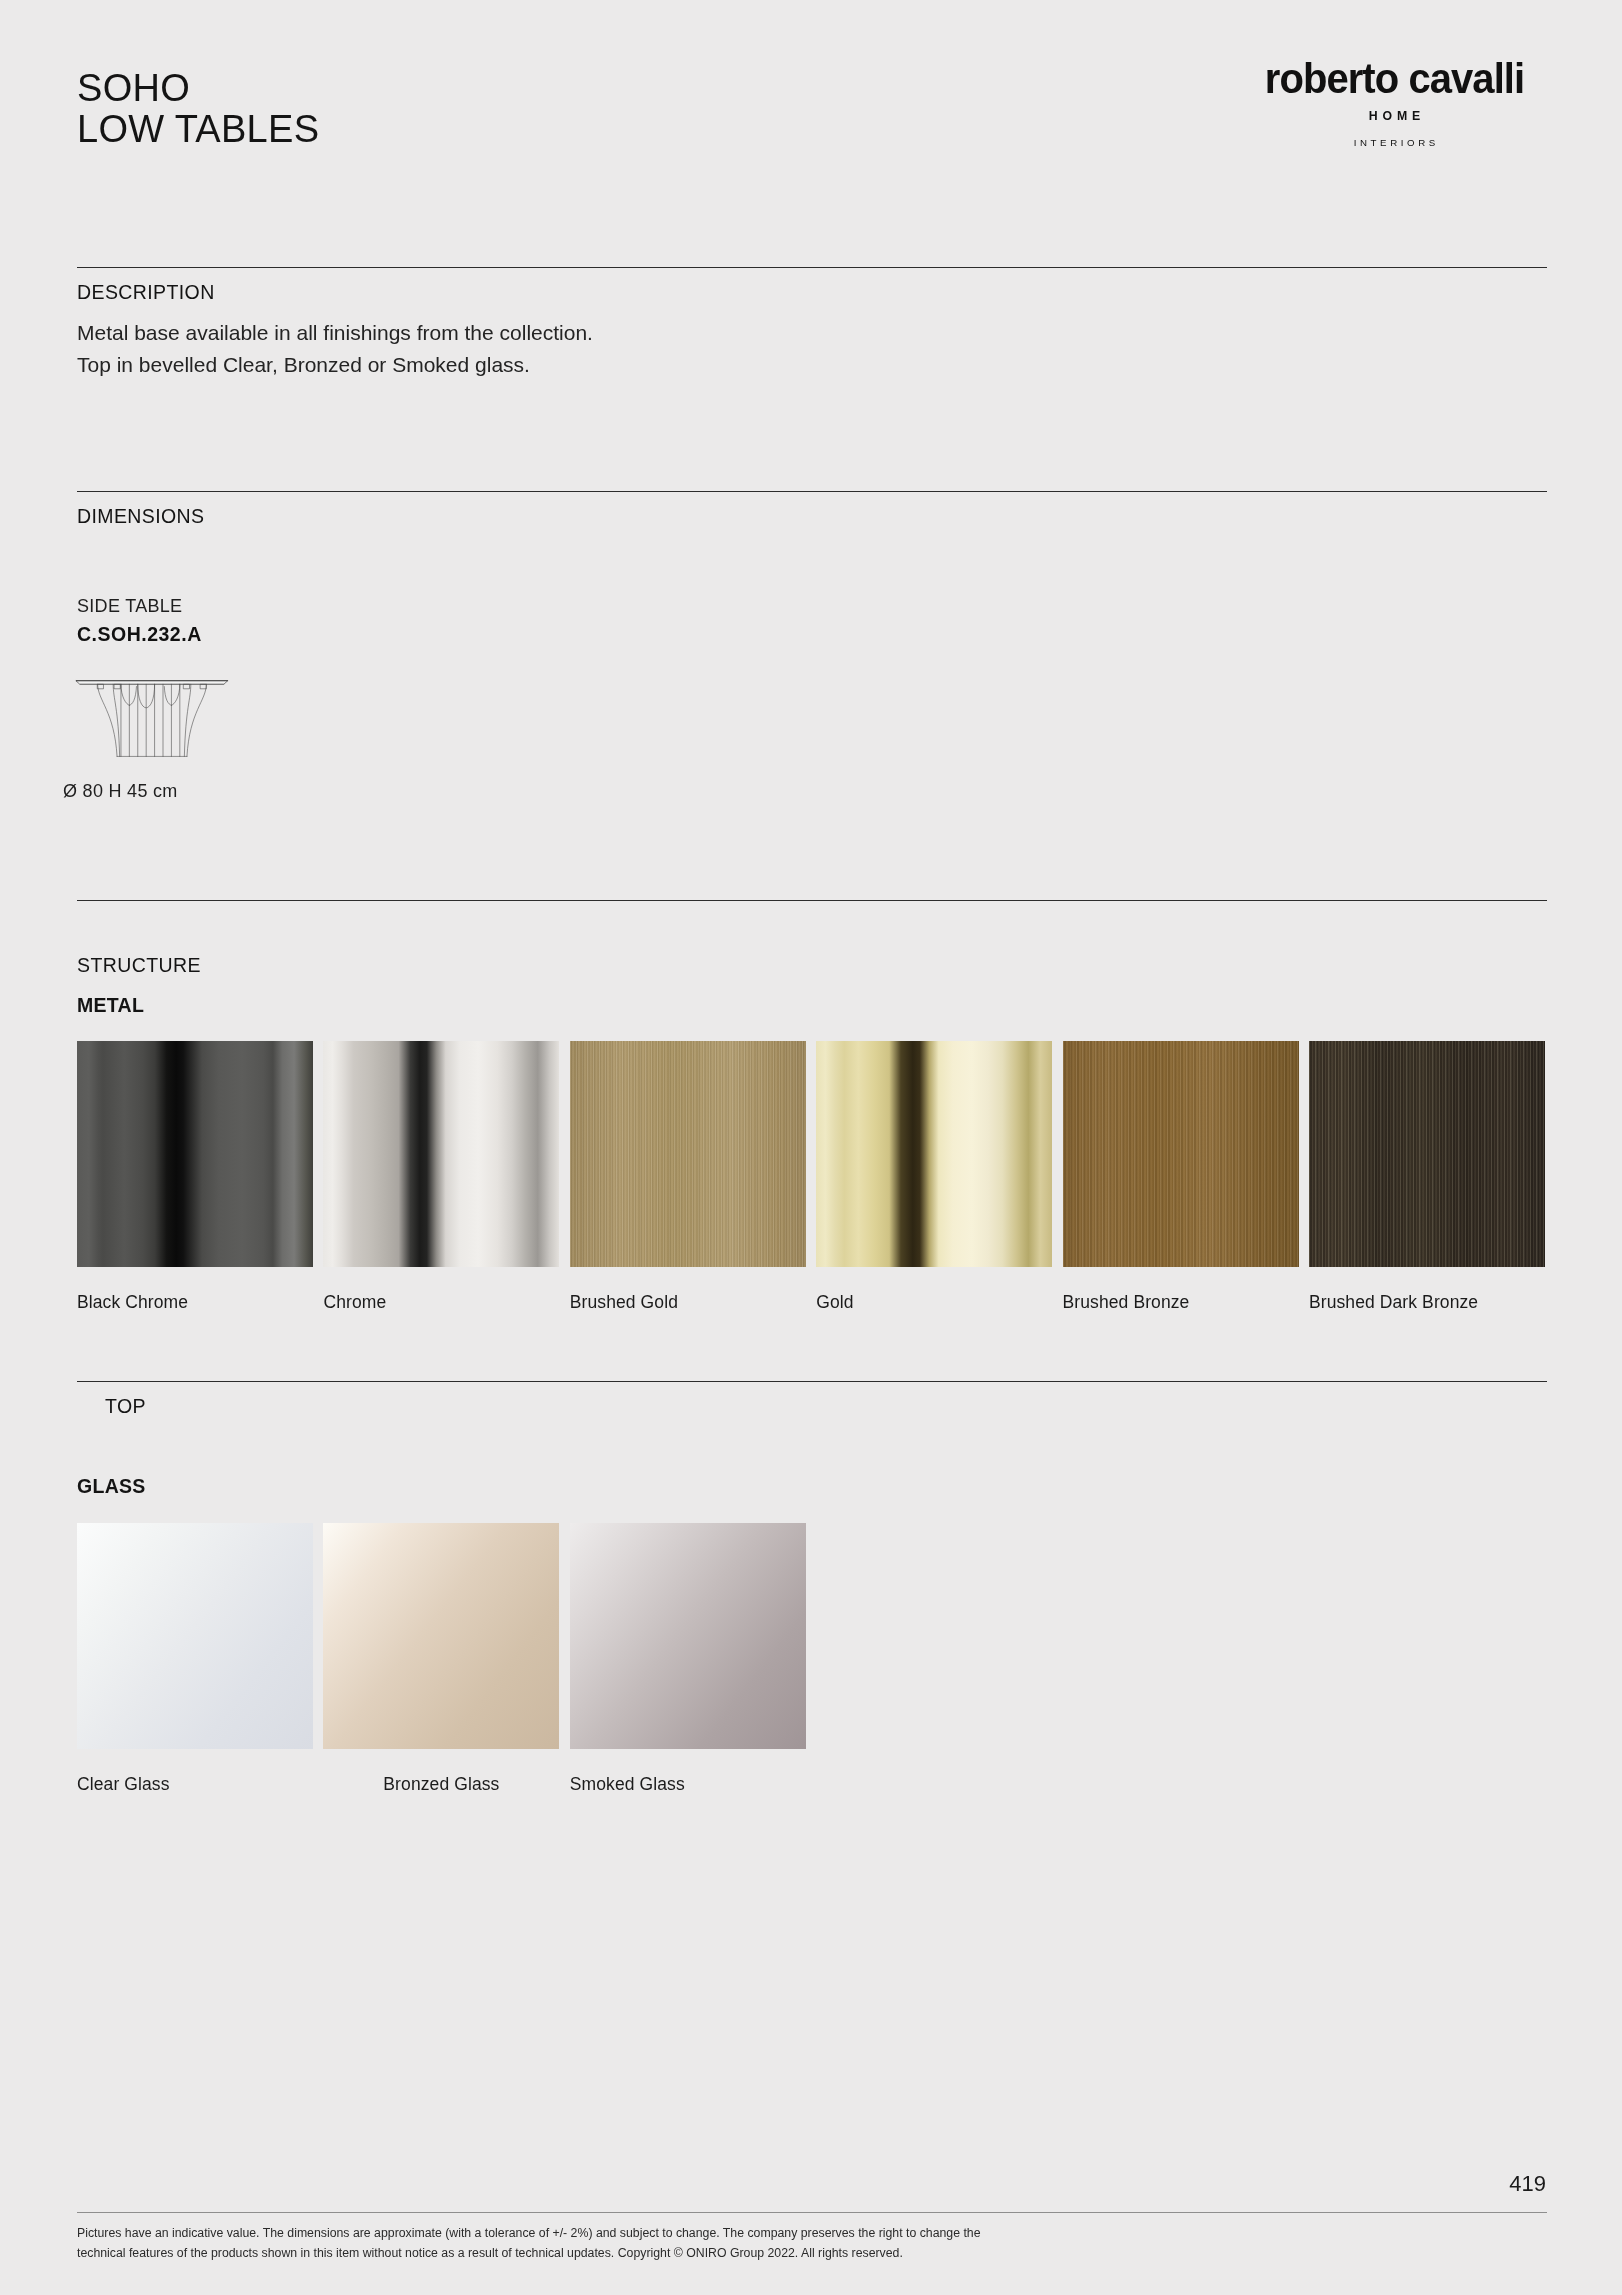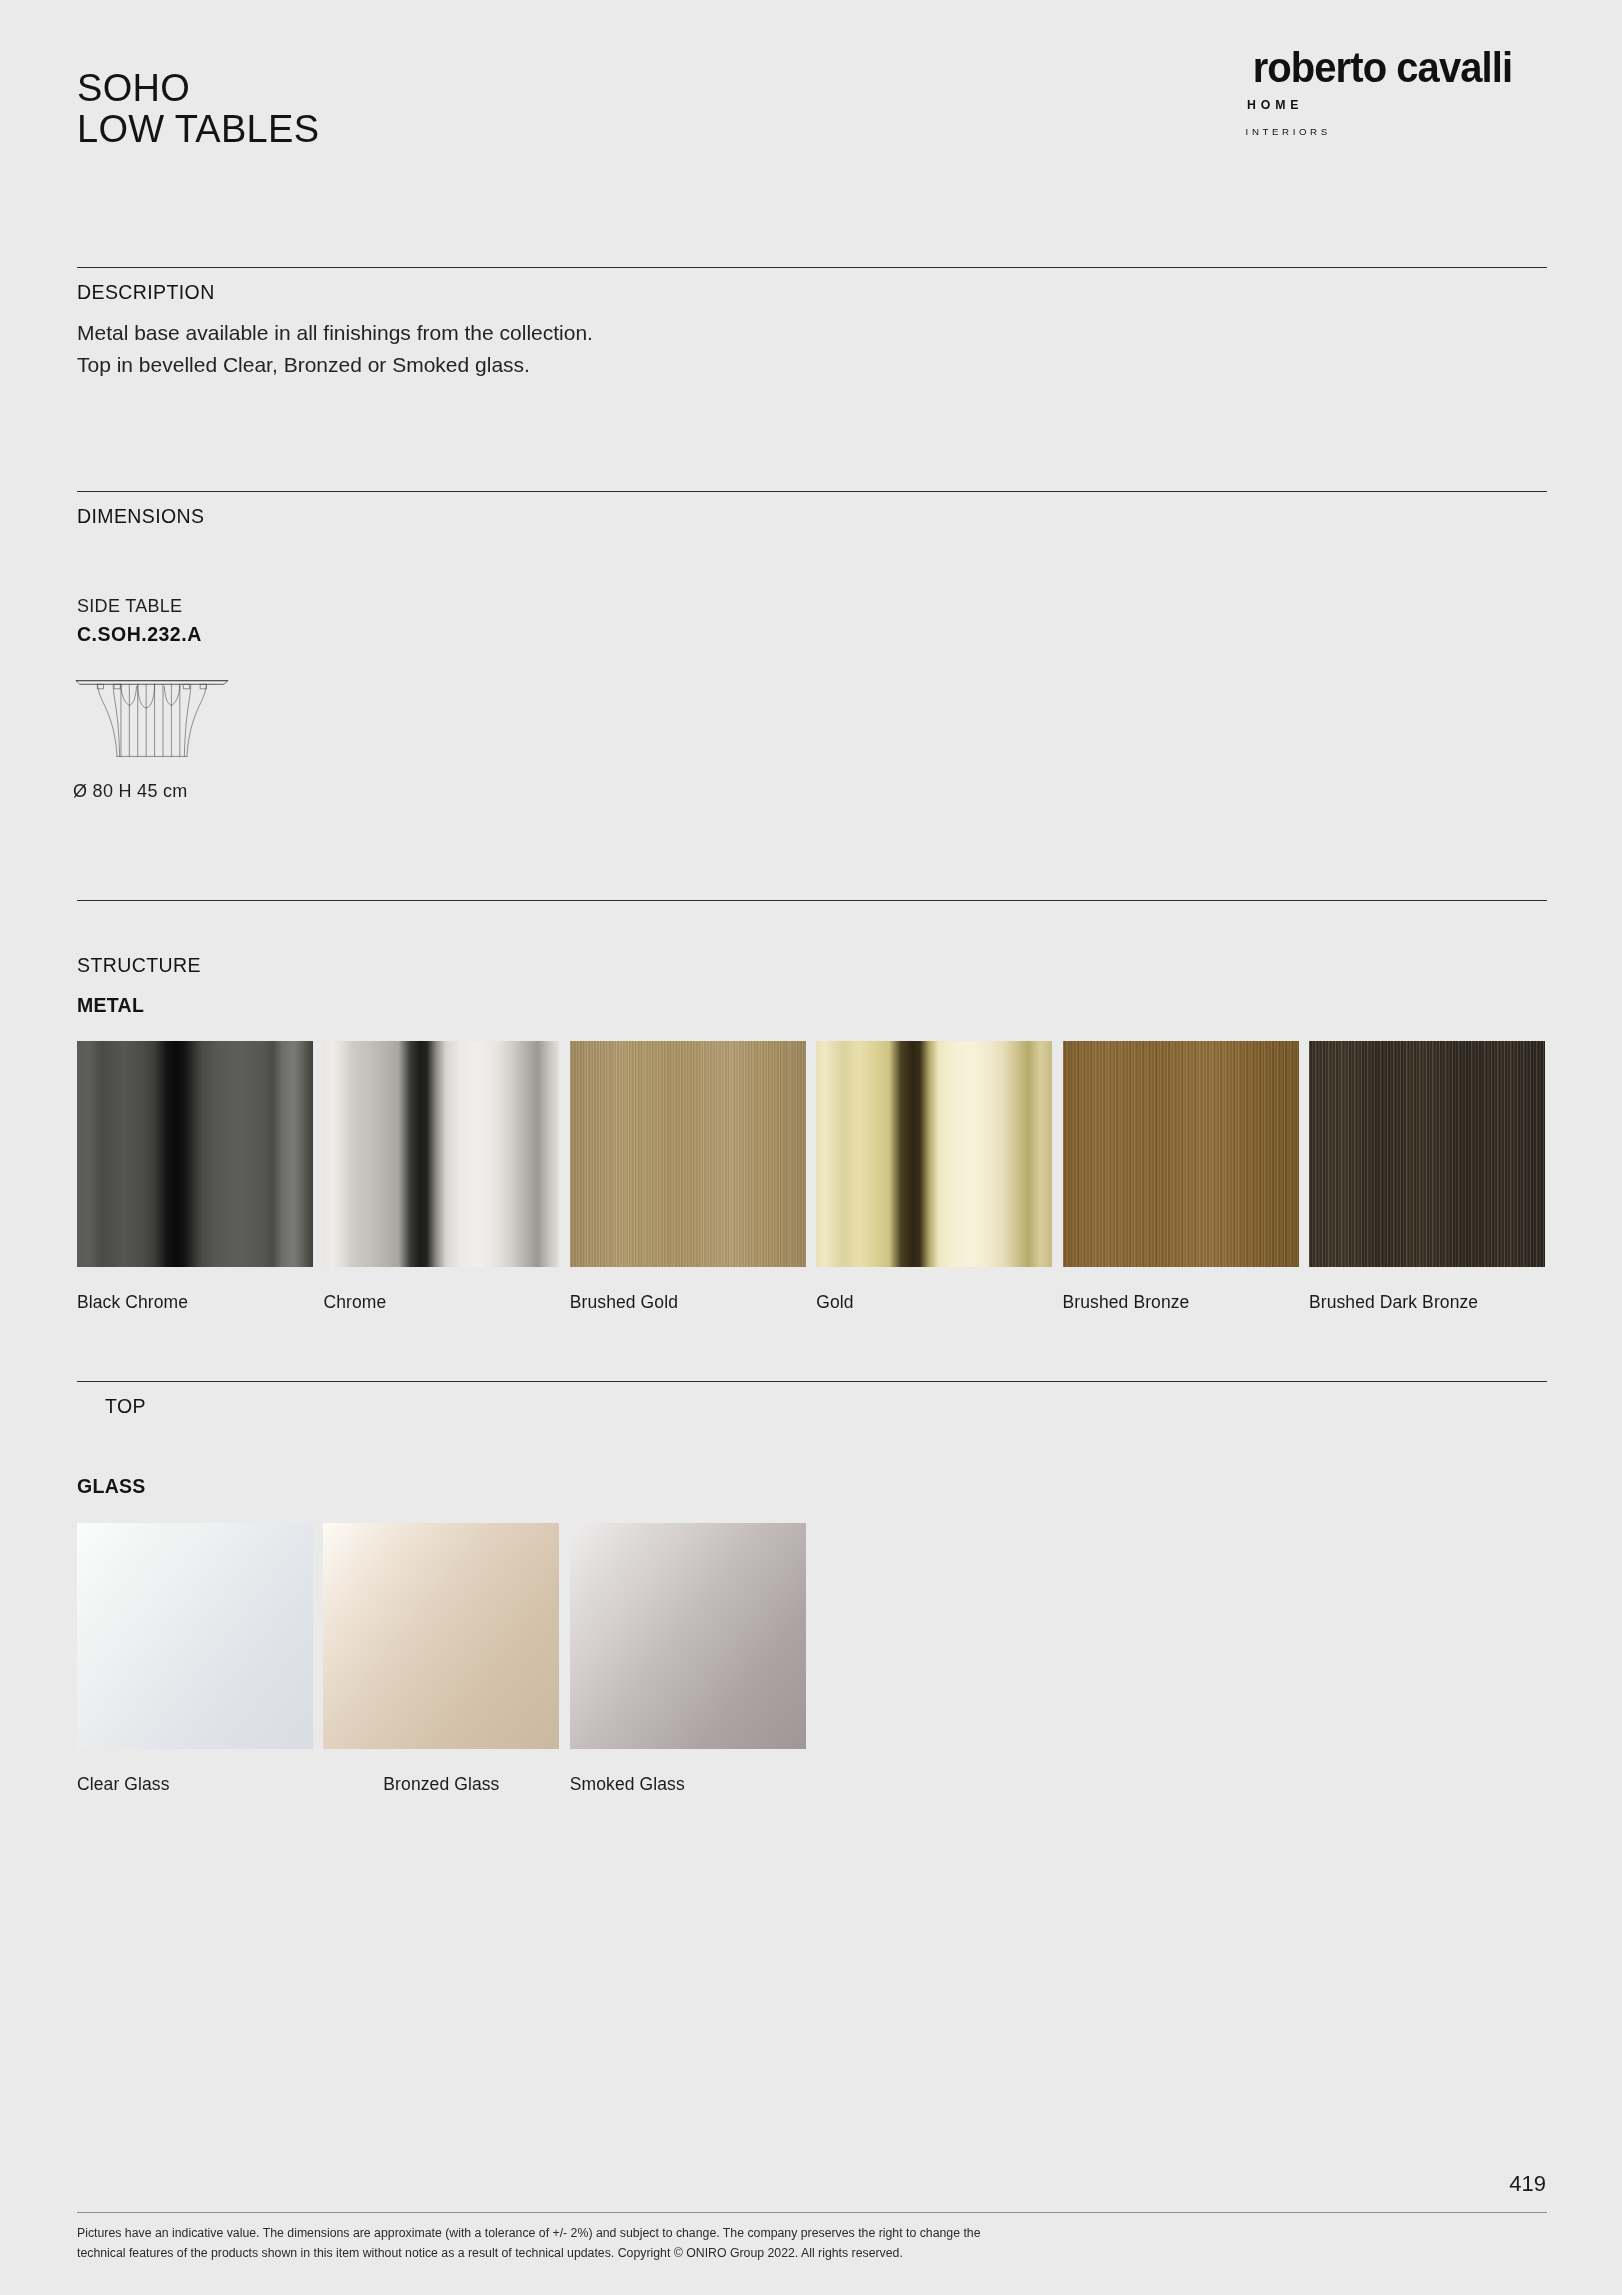--- a/index.html
+++ b/index.html
@@ -42,23 +42,23 @@
     font-size: 38px;
     font-weight: 300;
     letter-spacing: 0.3px;
     line-height: 1.08;
     color: #141414;
   }
 
   .logo-block {
     position: absolute;
     right: 76px;
-    top: 46px;
+    top: 57px;
     width: 305px;
-    text-align: left;
+    text-align: center;
   }
   .logo-word {
     font-size: 43px;
     font-weight: 700;
     letter-spacing: -1px;
     line-height: 1;
     color: #111;
     transform: scaleX(0.93);
     transform-origin: center;
     white-space: nowrap;
@@ -125,21 +125,21 @@
   .dim-code {
     position: absolute;
     left: 77px;
     font-size: 19.5px;
     font-weight: 700;
     letter-spacing: 0.5px;
     color: #111;
   }
   .dim-size {
     position: absolute;
-    left: 73px;
+    left: 63px;
     font-size: 18px;
     font-weight: 400;
     letter-spacing: 0.3px;
     color: #1f1f1f;
   }
 
   
   .drawing {
     position: absolute;
     left: 74px;

